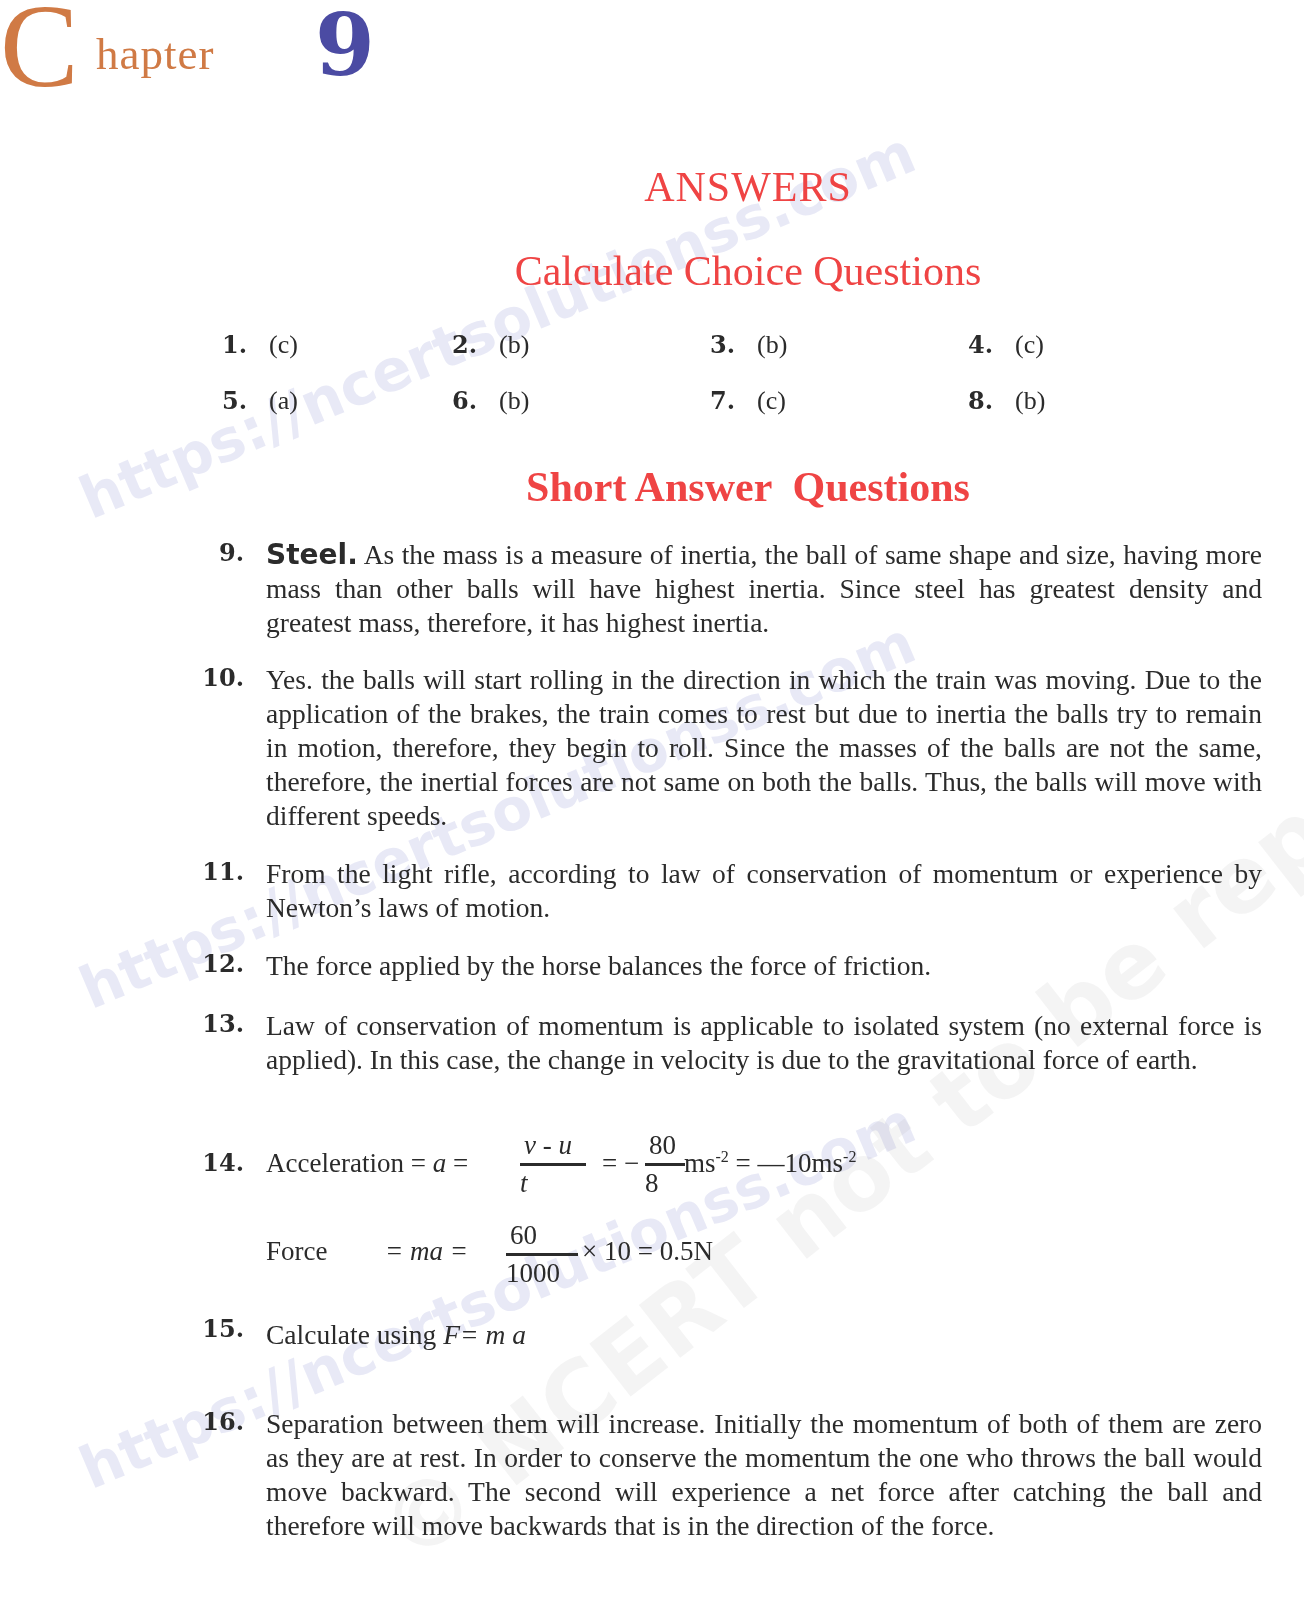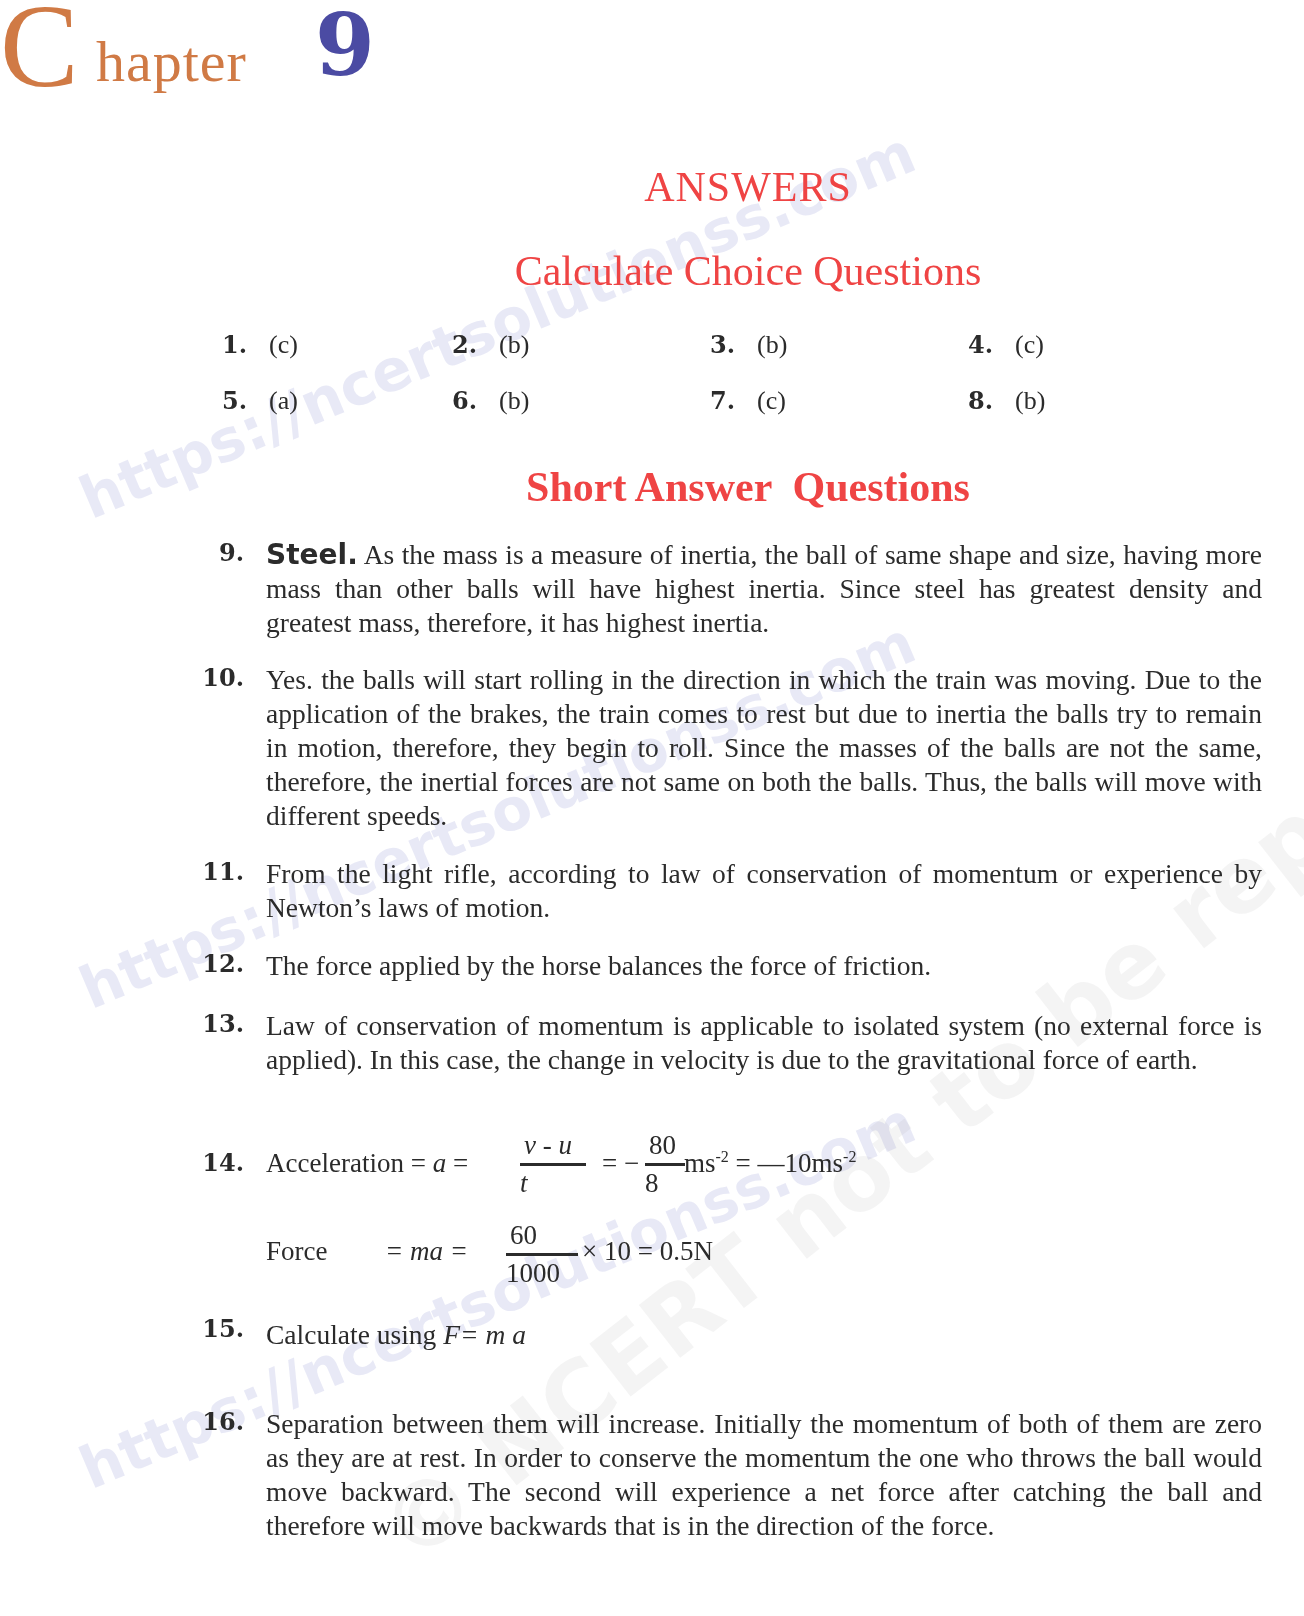--- a/index.html
+++ b/index.html
@@ -1,20 +1,20 @@
 <!DOCTYPE html>
 <html><head>
 <meta charset="utf-8">
 <style>
   html, body { margin:0; padding:0; background:#ffffff; }
   body { width:1304px; height:1616px; position:relative; overflow:hidden; font-family:"DejaVu Serif", serif; color:#2b2b2b; }
 
   .chapter-heading { position:absolute; left:0; top:-12px; height:130px; }
   .chapter-c { position:absolute; left:0; top:0; font-family:"Liberation Serif", serif; font-size:118px; color:#d07a45; line-height:1; }
-  .chapter-word { position:absolute; left:96px; top:40px; font-family:"Liberation Serif", serif; font-size:58px; color:#d07a45; letter-spacing:1px; }
+  .chapter-word { position:absolute; left:96px; top:40px; font-family:"Liberation Serif", serif; font-size:45px; color:#d07a45; letter-spacing:1px; }
   .chapter-num { position:absolute; left:315px; top:14px; font-family:"DejaVu Serif", serif; font-weight:bold; font-size:86px; color:#4b4ba3; line-height:1; }
 
   .section-title { position:absolute; font-family:"Liberation Serif", serif; color:#ef4444; text-align:center; width:600px; }
   .answers-title { left:448px; top:163px; font-size:42px; letter-spacing:1px; }
   .mcq-title { left:448px; top:247px; font-size:42px; }
   .saq-title { left:448px; top:463px; font-size:42px;font-weight:bold; }
 
   .mcq-grid { position:absolute; left:210px; top:330px; width:900px;margin-left:7px; }
   .mcq-row { position:relative; height:56px; }
   .mcq-item { position:absolute; top:0; font-size:24px; }

